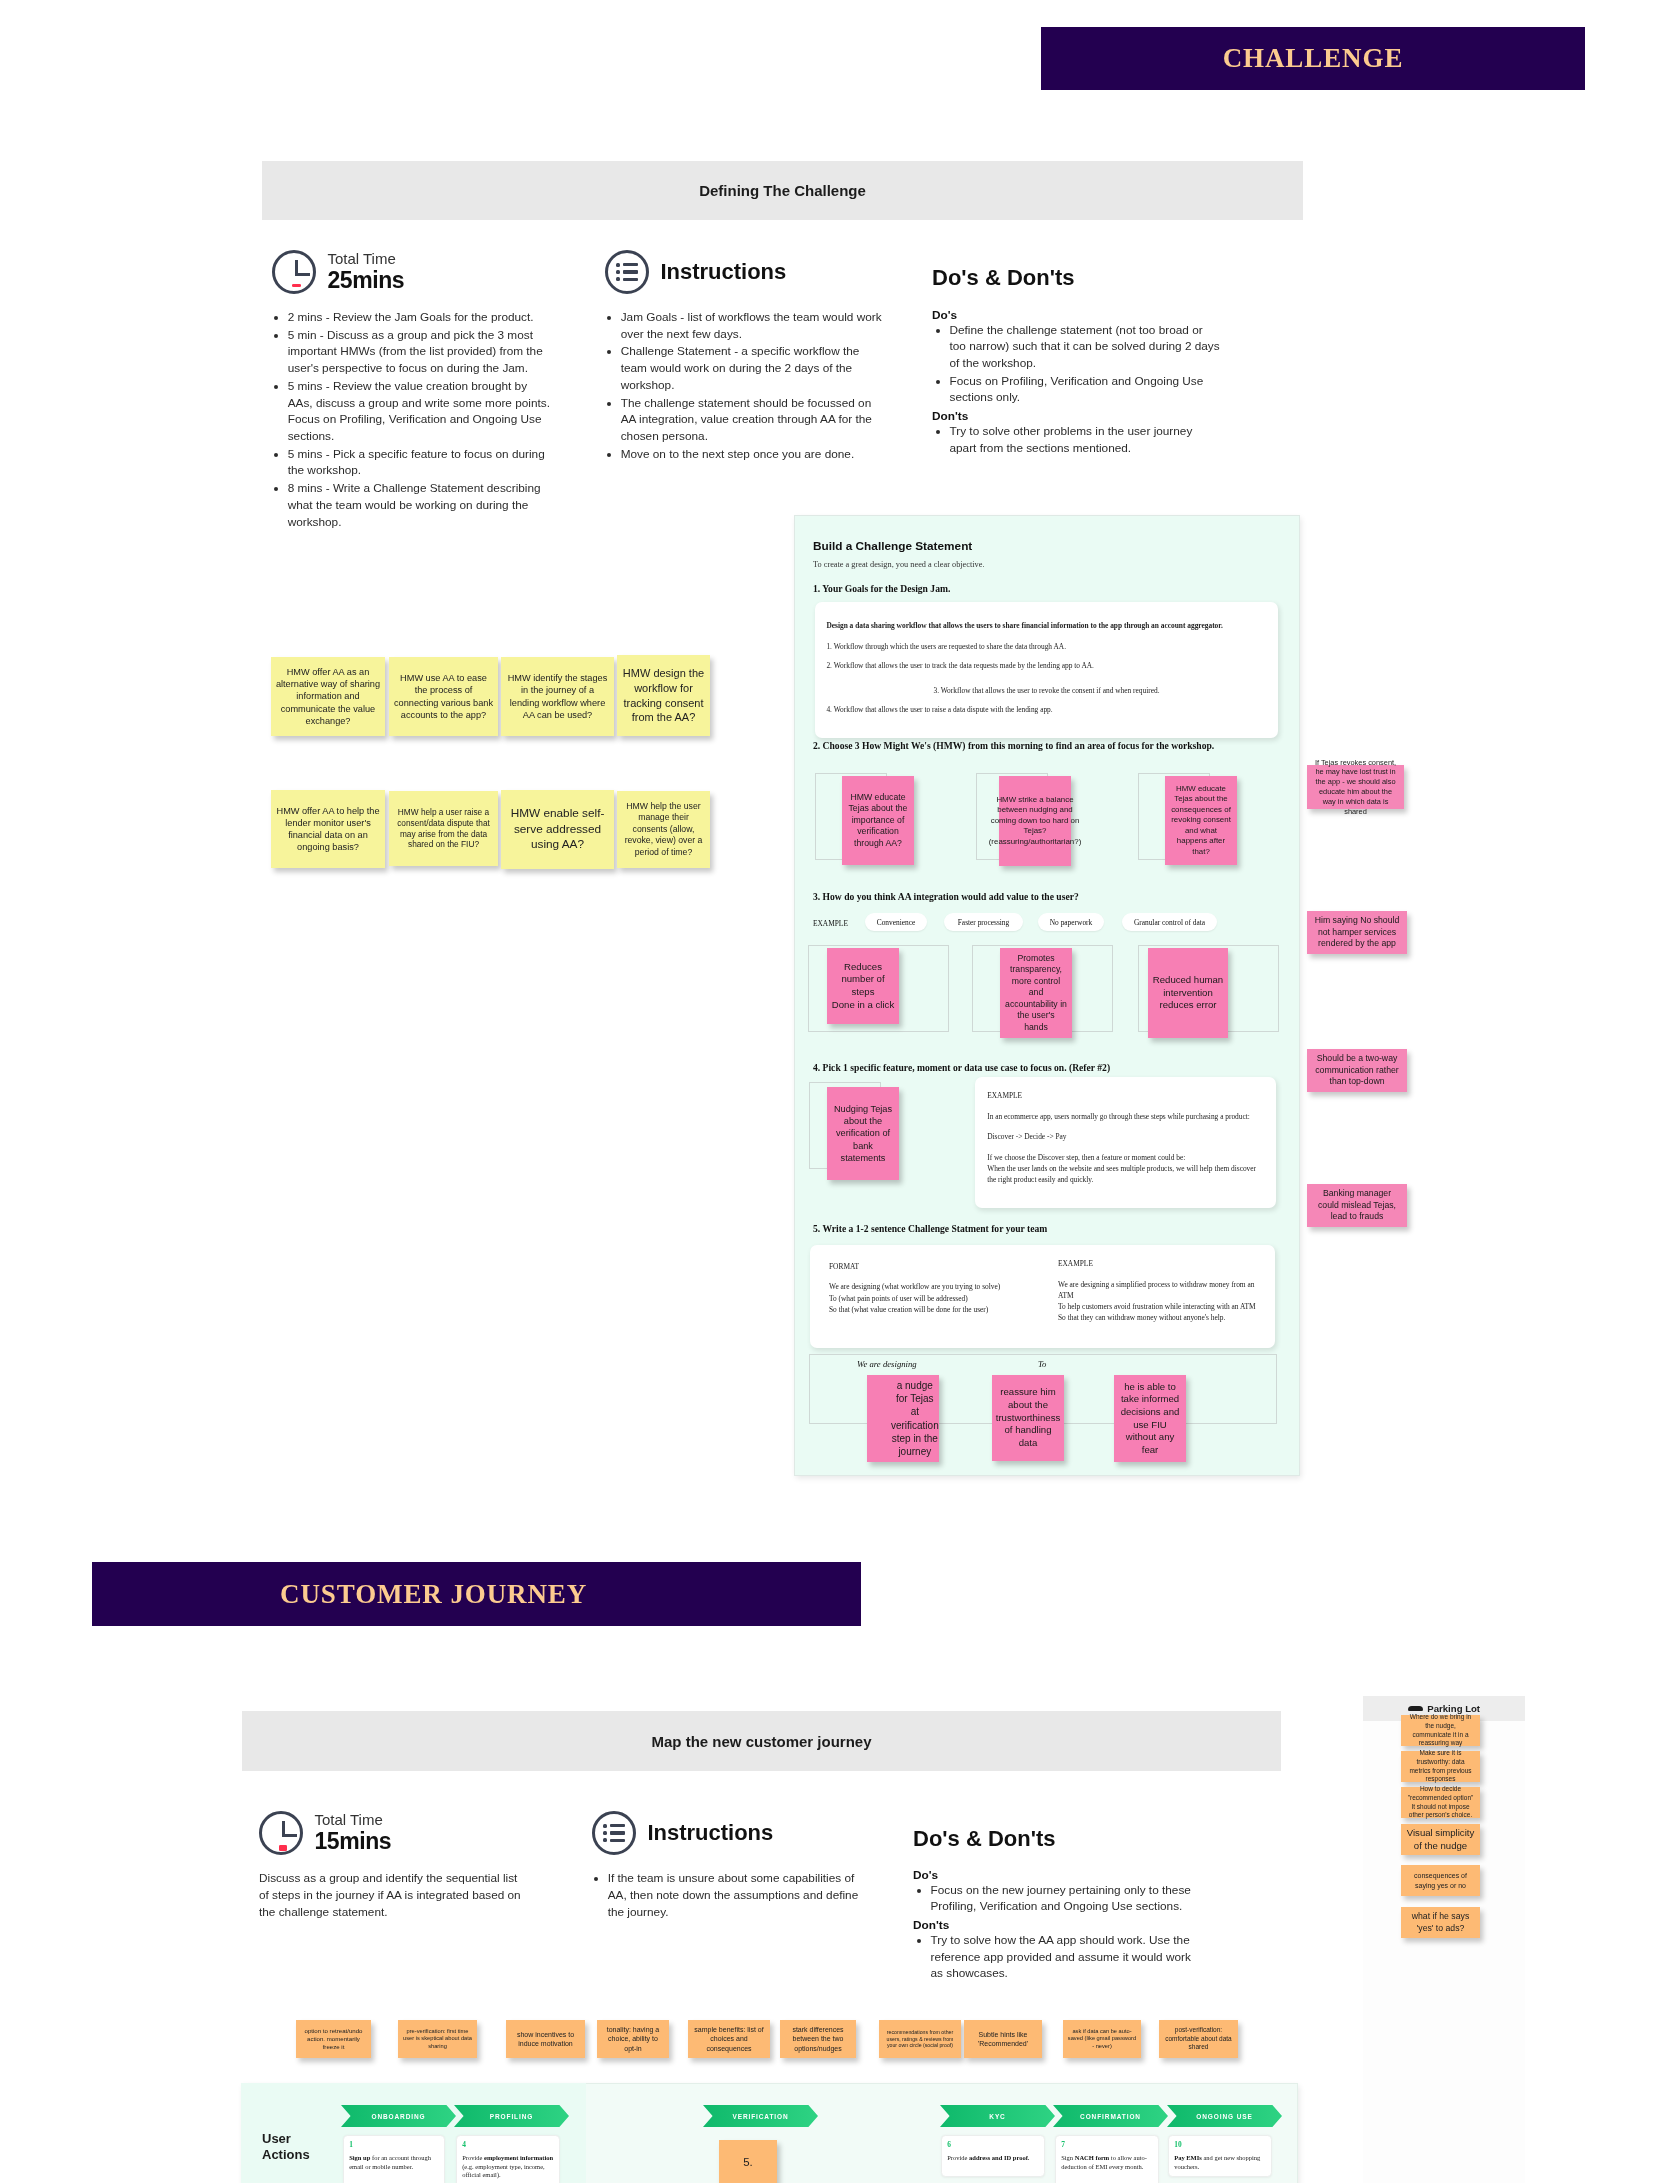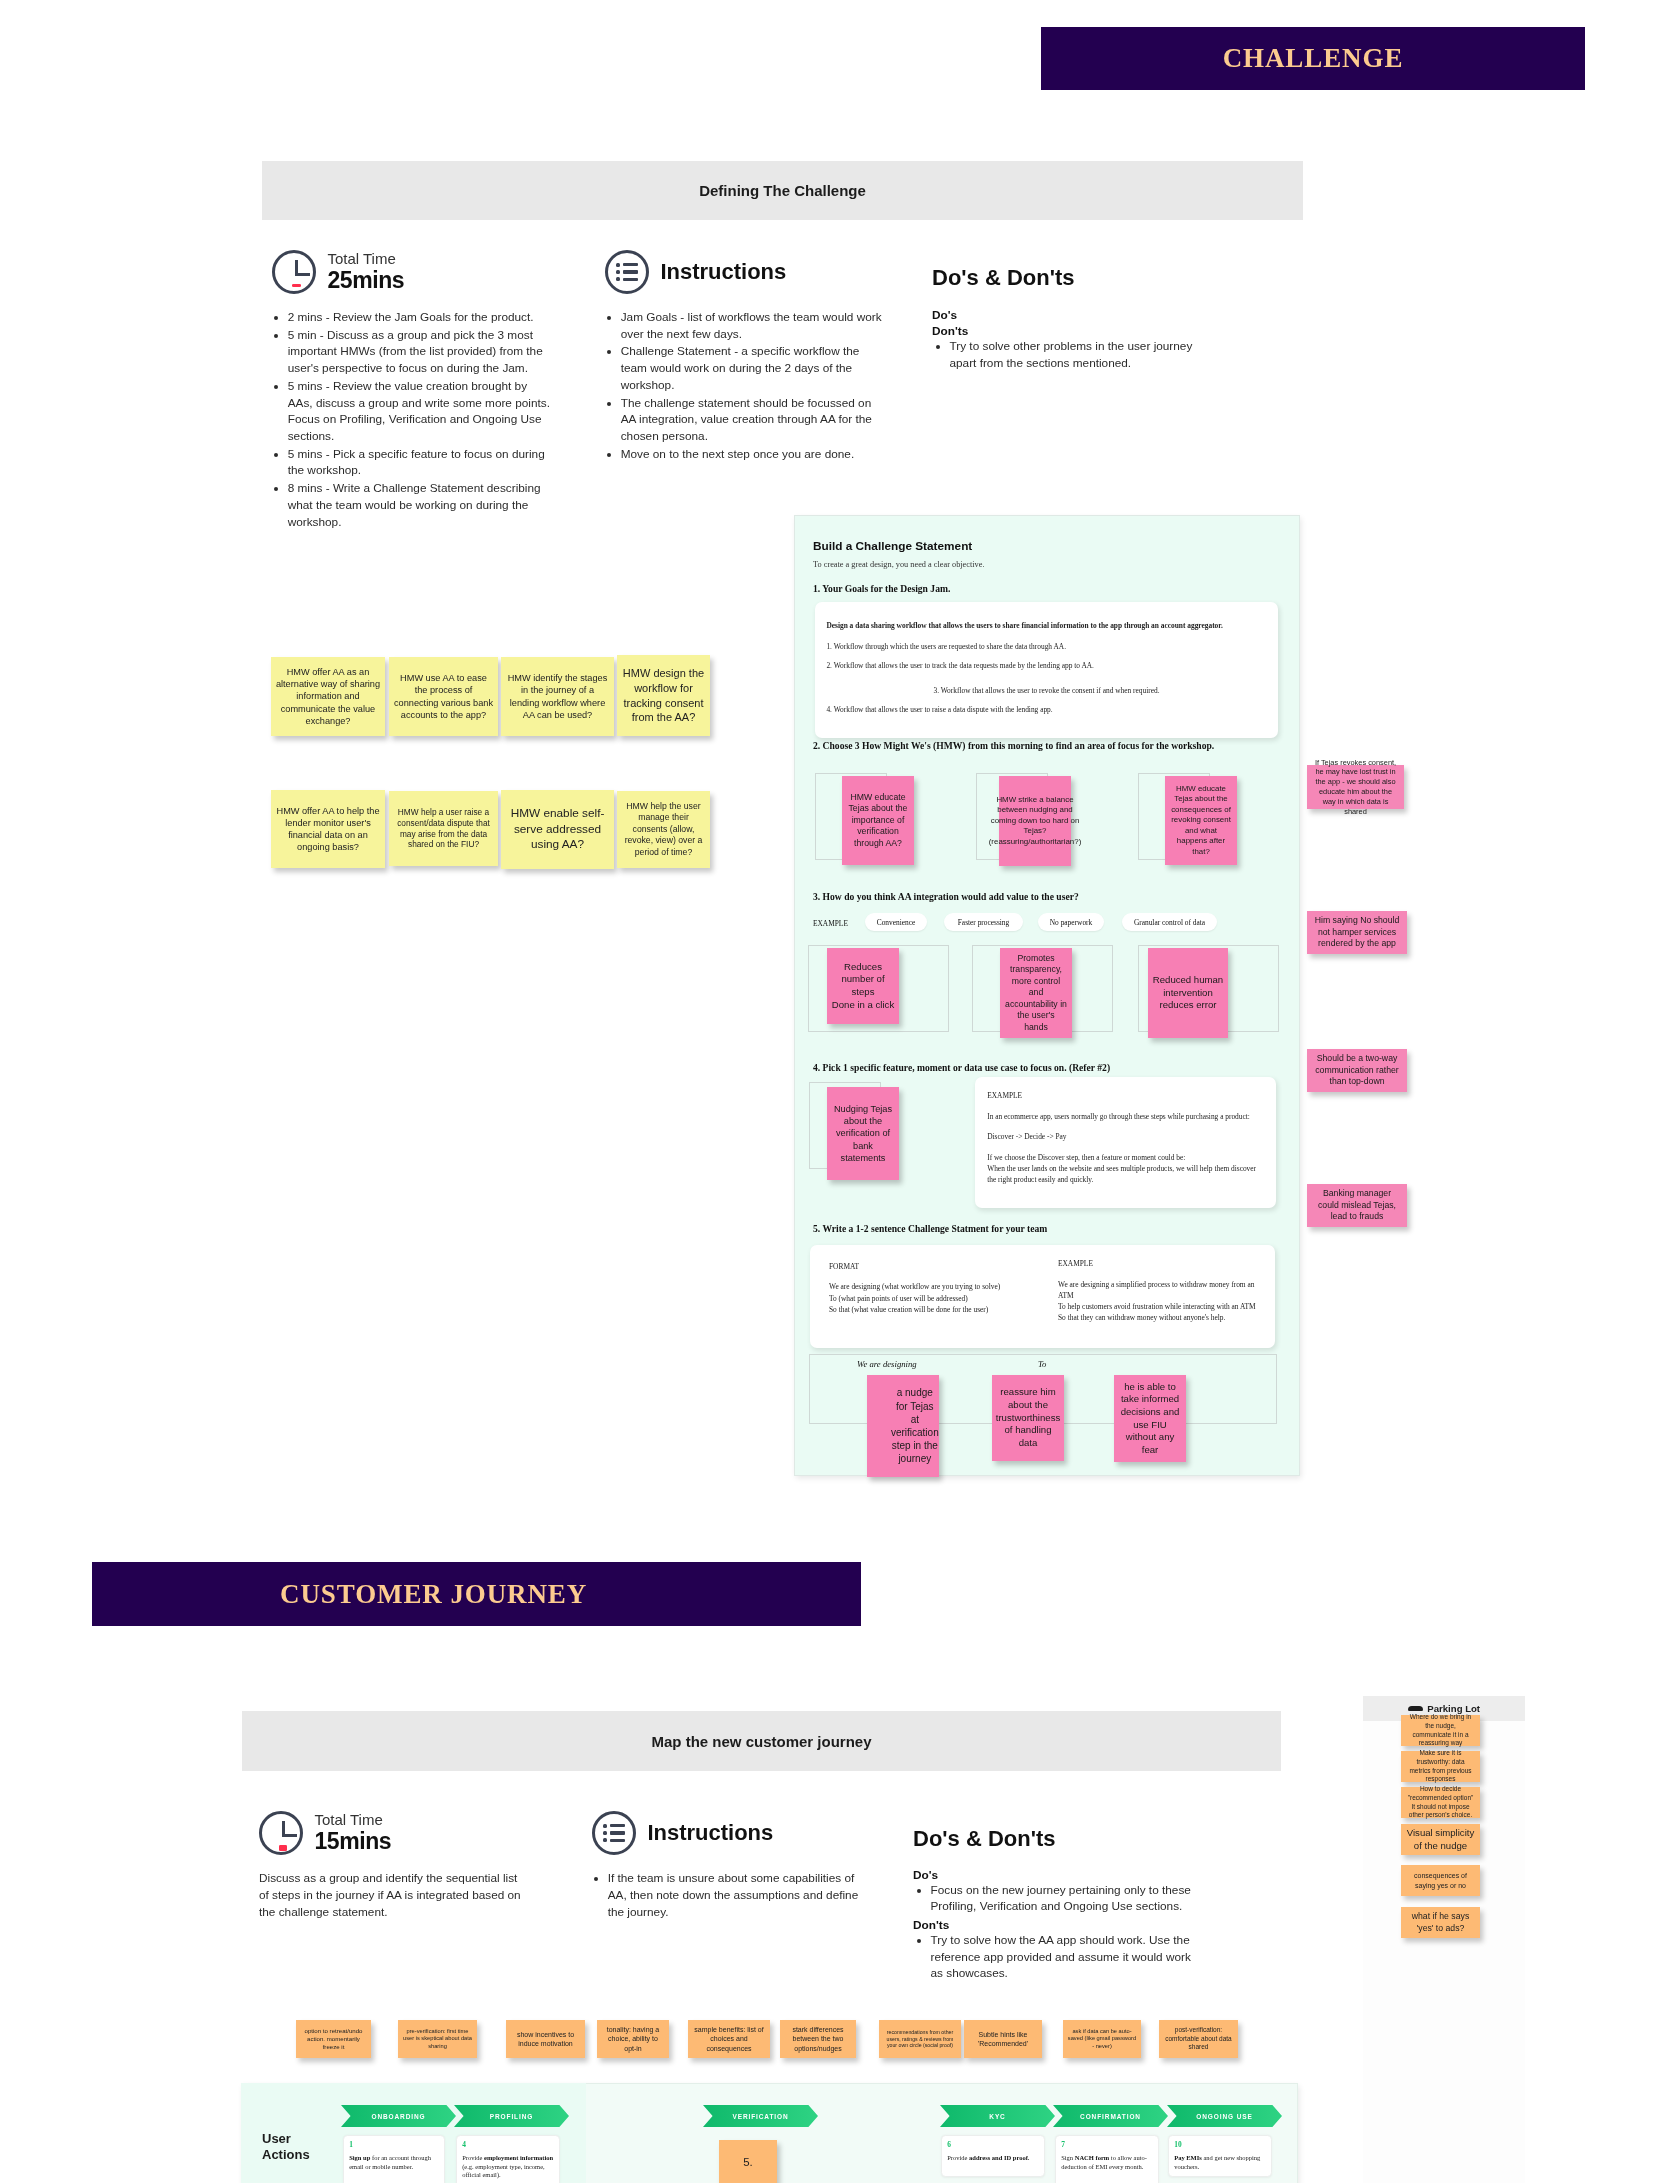--- a/index.html
+++ b/index.html
@@ -169,20 +169,24 @@
     <li>Jam Goals - list of workflows the team would work over the next few days.</li>
     <li>Challenge Statement - a specific workflow the team would work on during the 2 days of the workshop.</li>
     <li>The challenge statement should be focussed on AA integration, value creation through AA for the chosen persona.</li>
     <li>Move on to the next step once you are done.</li>
   </ul>
 </div>
 
 <div class="abs" style="left:932px; top:265px; width:288px;">
   <div class="meta-h">Do's &amp; Don'ts</div>
   <div class="sub-h" style="margin-top:16.6px;">Do's</div>
+  <ul class="bullets" style="padding-left:17.5px;">
+    <li>Define the challenge statement (not too broad or too narrow) such that it can be solved during 2 days of the workshop.</li>
+    <li>Focus on Profiling, Verification and Ongoing Use sections only.</li>
+  </ul>
   <div class="sub-h">Don'ts</div>
   <ul class="bullets" style="padding-left:17.5px;">
     <li>Try to solve other problems in the user journey apart from the sections mentioned.</li>
   </ul>
 </div>
 
 <div class="abs sticky yellow" style="left:271px; top:657px; width:114px; height:79px; font-size:9.2px;">HMW offer AA as an alternative way of sharing information and communicate the value exchange?</div>
 <div class="abs sticky yellow" style="left:389px; top:657px; width:109px; height:79px; font-size:9.2px;">HMW use AA to ease the process of connecting various bank accounts to the app?</div>
 <div class="abs sticky yellow" style="left:501px; top:657px; width:113px; height:79px; font-size:9.2px;">HMW identify the stages in the journey of a lending workflow where AA can be used?</div>
 <div class="abs sticky yellow" style="left:617px; top:655px; width:93px; height:81px; font-size:11px;">HMW design the workflow for tracking consent from the AA?</div>
@@ -258,21 +262,21 @@
     <div class="cs-body" style="margin-top:9.6px;">We are designing a simplified process to withdraw money from an ATM</div>
     <div class="cs-body">To help customers avoid frustration while interacting with an ATM</div>
     <div class="cs-body">So that they can withdraw money without anyone's help.</div>
   </div>
 </div>
 
 <div class="abs slot" style="left:809px; top:1354px; width:468px; height:70px;"></div>
 <div class="abs hand" style="left:857px; top:1359px;">We are designing</div>
 <div class="abs hand" style="left:1038px; top:1359px;">To</div>
 <div class="abs hand" style="left:1147px; top:1417px;">So That</div>
-<div class="abs sticky pink" style="left:867px; top:1375px; width:72px; height:102px; font-size:10px;padding-left:28px;">a nudge for Tejas at verification step in the journey</div>
+<div class="abs sticky pink" style="left:867px; top:1375px; width:72px; height:87px; font-size:10px;padding-left:28px;">a nudge for Tejas at verification step in the journey</div>
 <div class="abs sticky pink" style="left:992px; top:1375px; width:72px; height:86px; font-size:9.6px;">reassure him about the trustworthiness of handling data</div>
 <div class="abs sticky pink" style="left:1114px; top:1375px; width:72px; height:87px; font-size:9.6px;">he is able to take informed decisions and use FIU without any fear</div>
 
 <div class="abs sticky pink2" style="left:1307px; top:765px; width:97px; height:44px; font-size:7.4px;">If Tejas revokes consent, he may have lost trust in the app - we should also educate him about the way in which data is shared</div>
 <div class="abs sticky pink2" style="left:1307px; top:911px; width:100px; height:43px; font-size:8.7px;">Him saying No should not hamper services rendered by the app</div>
 <div class="abs sticky pink2" style="left:1307px; top:1049px; width:100px; height:43px; font-size:8.7px;">Should be a two-way communication rather than top-down</div>
 <div class="abs sticky pink2" style="left:1307px; top:1184px; width:100px; height:43px; font-size:8.7px;">Banking manager could mislead Tejas, lead to frauds</div>
 
 <div class="abs banner" style="left:92px; top:1562px; width:769px; height:64px; font-size:27px; padding-left:188px;">
   <span>CUSTOMER JOURNEY</span>

